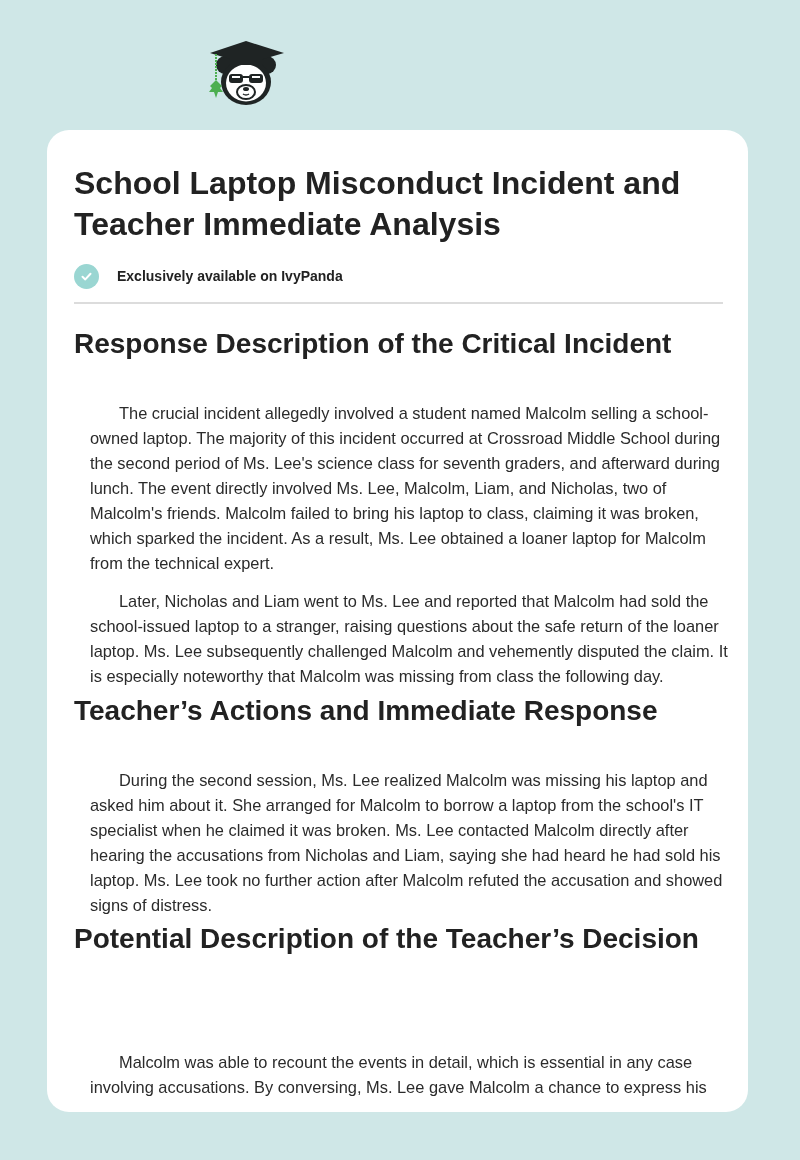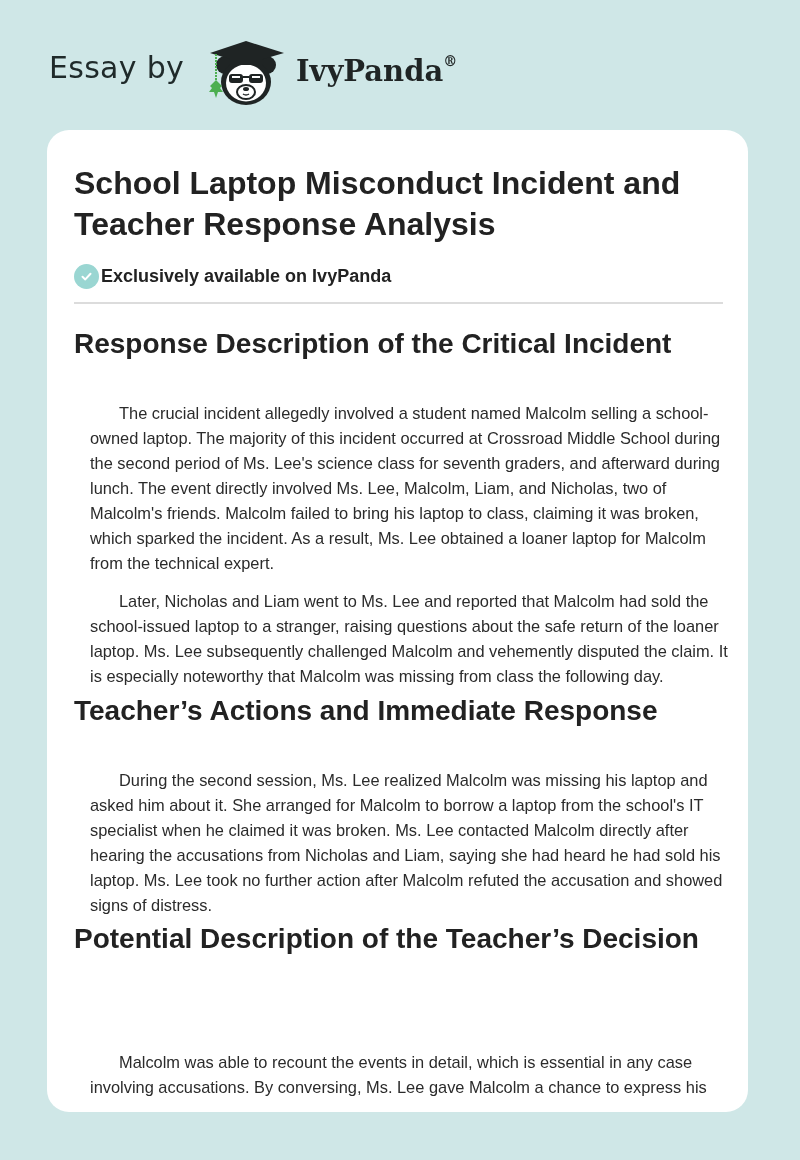--- a/index.html
+++ b/index.html
@@ -89,22 +89,22 @@
   .badge-icon {
     width: 25px;
     height: 25px;
     border-radius: 50%;
     background: #9ad6d2;
     display: flex;
     align-items: center;
     justify-content: center;
   }
   .badge-text {
-    margin-left: 2px;
-    font-size: 18px;
+    margin-left: 18px;
+    font-size: 14px;
     font-weight: bold;
     color: #222;
   }
   .divider {
     position: absolute;
     left: 0;
     top: 172px;
     width: 649px;
     height: 2px;
     background: #dcdcdc;
@@ -127,21 +127,20 @@
     font-size: 16.4px;
     line-height: 25px;
     text-indent: 29px;
     color: #2b2b2b;
   }
 </style>
 </head>
 <body>
 
 <header class="header">
-  <span class="brand-prefix">Essay by</span>
   <a class="logo-icon">
     <svg width="88" height="72" viewBox="0 0 88 72">
 
       <circle cx="23" cy="29" r="9" fill="#1f2424"></circle>
       <circle cx="65" cy="29" r="9" fill="#1f2424"></circle>
 
       <ellipse cx="44" cy="46" rx="25" ry="23" fill="#1f2424"></ellipse>
       <ellipse cx="44" cy="47" rx="20" ry="18.5" fill="#ffffff"></ellipse>
 
       <rect x="27" y="38" width="14" height="9" rx="3" fill="#1f2424"></rect>
@@ -155,26 +154,25 @@
       <path d="M41 58 Q44 60 47 58" stroke="#1f2424" stroke-width="1.5" fill="none"></path>
 
       <polygon points="8,17 44,5 82,17 44,28" fill="#1f2424"></polygon>
       <rect x="28" y="20" width="32" height="9" fill="#1f2424"></rect>
 
       <line x1="14" y1="18" x2="14" y2="46" stroke="#4caf50" stroke-width="2" stroke-dasharray="2,1"></line>
 
       <path d="M14 44 L8 50 L10 52 L7 56 L12 56 L14 62 L16 56 L21 56 L18 52 L20 50 Z" fill="#4caf50"></path>
     </svg>
   </a>
-  <span class="brand-name"><span>IvyPanda</span><sup>®</sup></span>
 </header>
 
 <main class="card">
   <div class="content">
-    <h1>School Laptop Misconduct Incident and Teacher Response Analysis</h1>
+    <h1>School Laptop Misconduct Incident and Teacher Immediate Analysis</h1>
 
     <div class="badge">
       <span class="badge-icon">
         <svg width="13" height="13" viewBox="0 0 13 13">
           <path d="M2.5 6.8 L5.3 9.4 L10.5 3.8" stroke="#ffffff" stroke-width="2" fill="none" stroke-linecap="round" stroke-linejoin="round"></path>
         </svg>
       </span>
       <span class="badge-text">Exclusively available on IvyPanda</span>
     </div>
 

